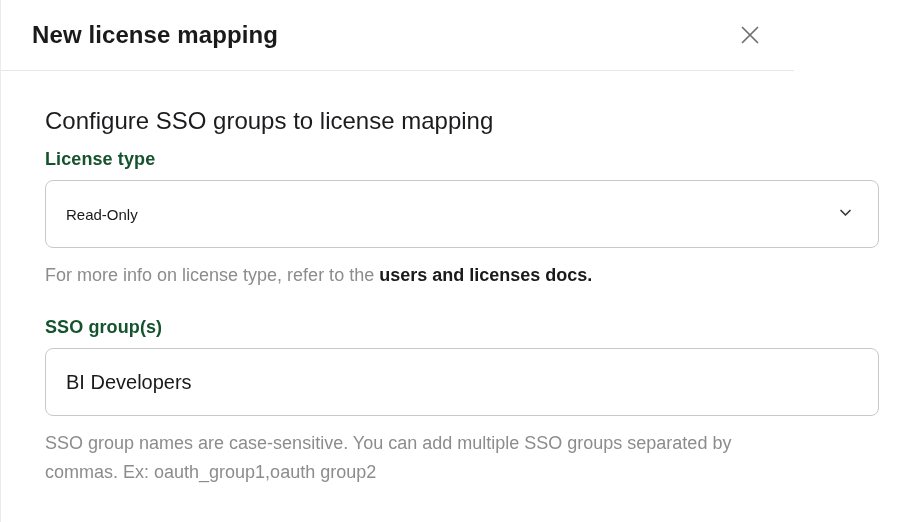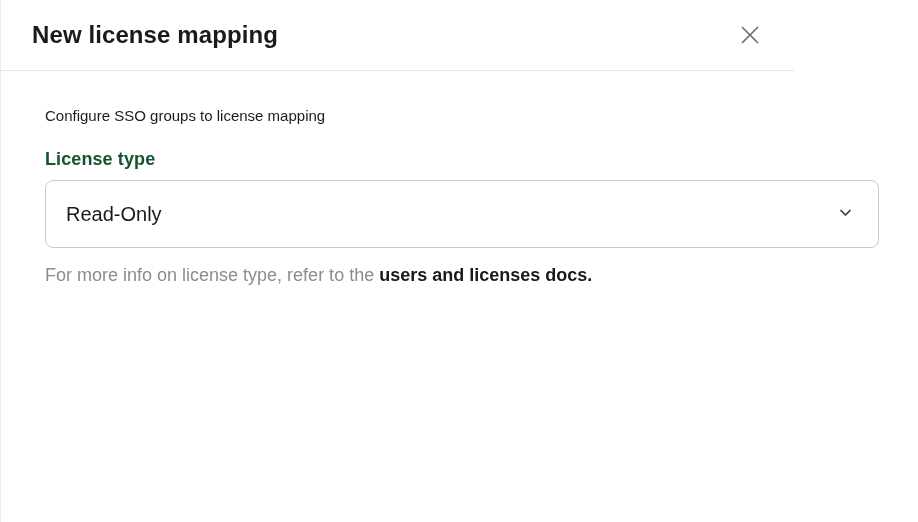--- a/index.html
+++ b/index.html
@@ -43,24 +43,24 @@
     align-items: center;
     justify-content: center;
     cursor: pointer;
     padding: 0;
   }
   .close-btn svg { display: block; }
   .modal-body {
     padding: 36px 40px 0 44px;
   }
   .section-heading {
-    font-size: 15px;
+    font-size: 24px;
     font-weight: 400;
     color: #1c1c1e;
-    margin-bottom: 25px;
+    margin-bottom: 14px;
   }
   .field-label {
     display: block;
     font-size: 18px;
     font-weight: 700;
     color: #14532d;
     margin-bottom: 10px;
     letter-spacing: 0.1px;
   }
   .select-box {
@@ -69,21 +69,21 @@
     border: 1px solid #c9c9c9;
     border-radius: 8px;
     background: #ffffff;
     display: flex;
     align-items: center;
     justify-content: space-between;
     padding: 0 24px 0 20px;
     cursor: pointer;
   }
   .select-value {
-    font-size: 20px;
+    font-size: 15px;
     color: #1a1a1a;
   }
   .text-input {
     width: 834px;
     height: 68px;
     border: 1px solid #c9c9c9;
     border-radius: 8px;
     background: #ffffff;
     padding: 0 20px;
     font-family: "Liberation Sans", "DejaVu Sans", sans-serif;
@@ -138,15 +138,22 @@
         <span>
           <svg width="17" height="17" viewBox="0 0 17 17" fill="none">
             <path d="M4 6.5 L8.5 11 L13 6.5" stroke="#3a3a3a" stroke-width="1.7" stroke-linecap="round" stroke-linejoin="round"></path>
           </svg>
         </span>
       </div>
 
       <div class="hint"><span>For more info on license type, refer to the </span><a class="hint-link">users and licenses docs.</a></div>
     </div>
 
+    <div class="field-group">
+      <label class="field-label">SSO group(s)</label>
+
+      <input class="text-input" type="text" value="BI Developers" style="">
+
+      <div class="hint sso-hint">SSO group names are case-sensitive. You can add multiple SSO groups separated by commas. Ex: oauth_group1,oauth group2</div>
+    </div>
 
   </div>
 </div>
 
 </body></html>

